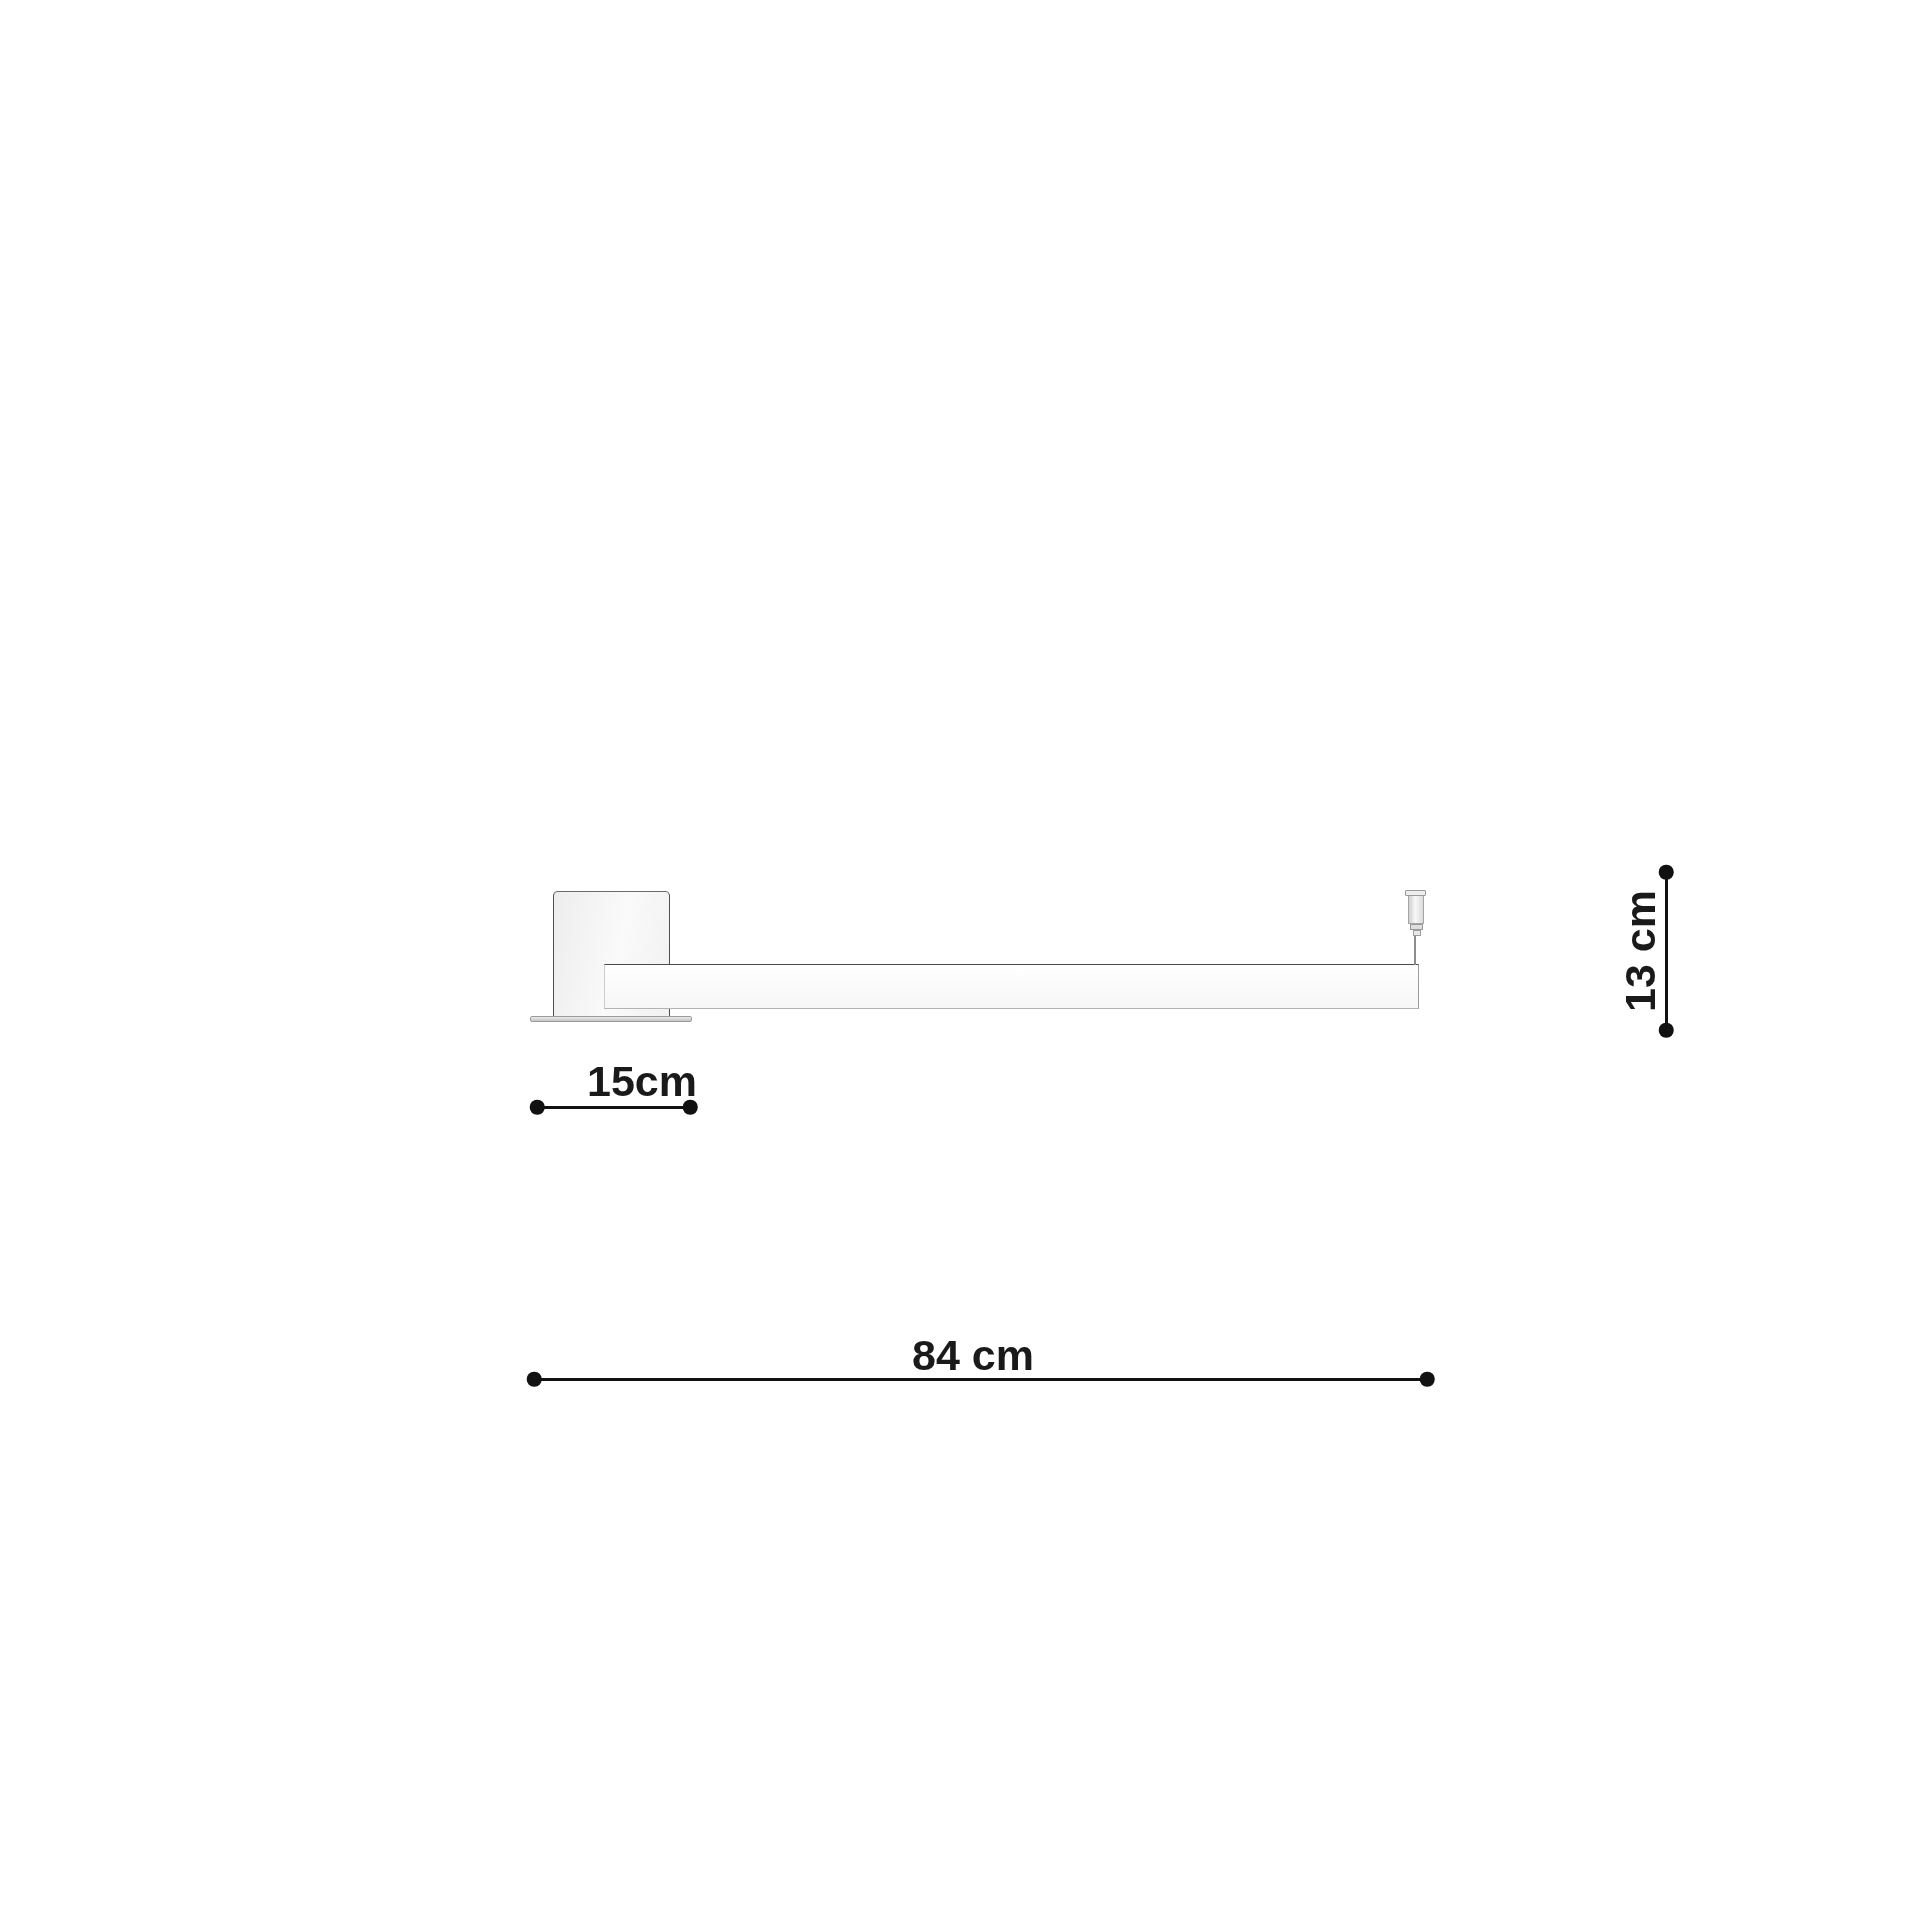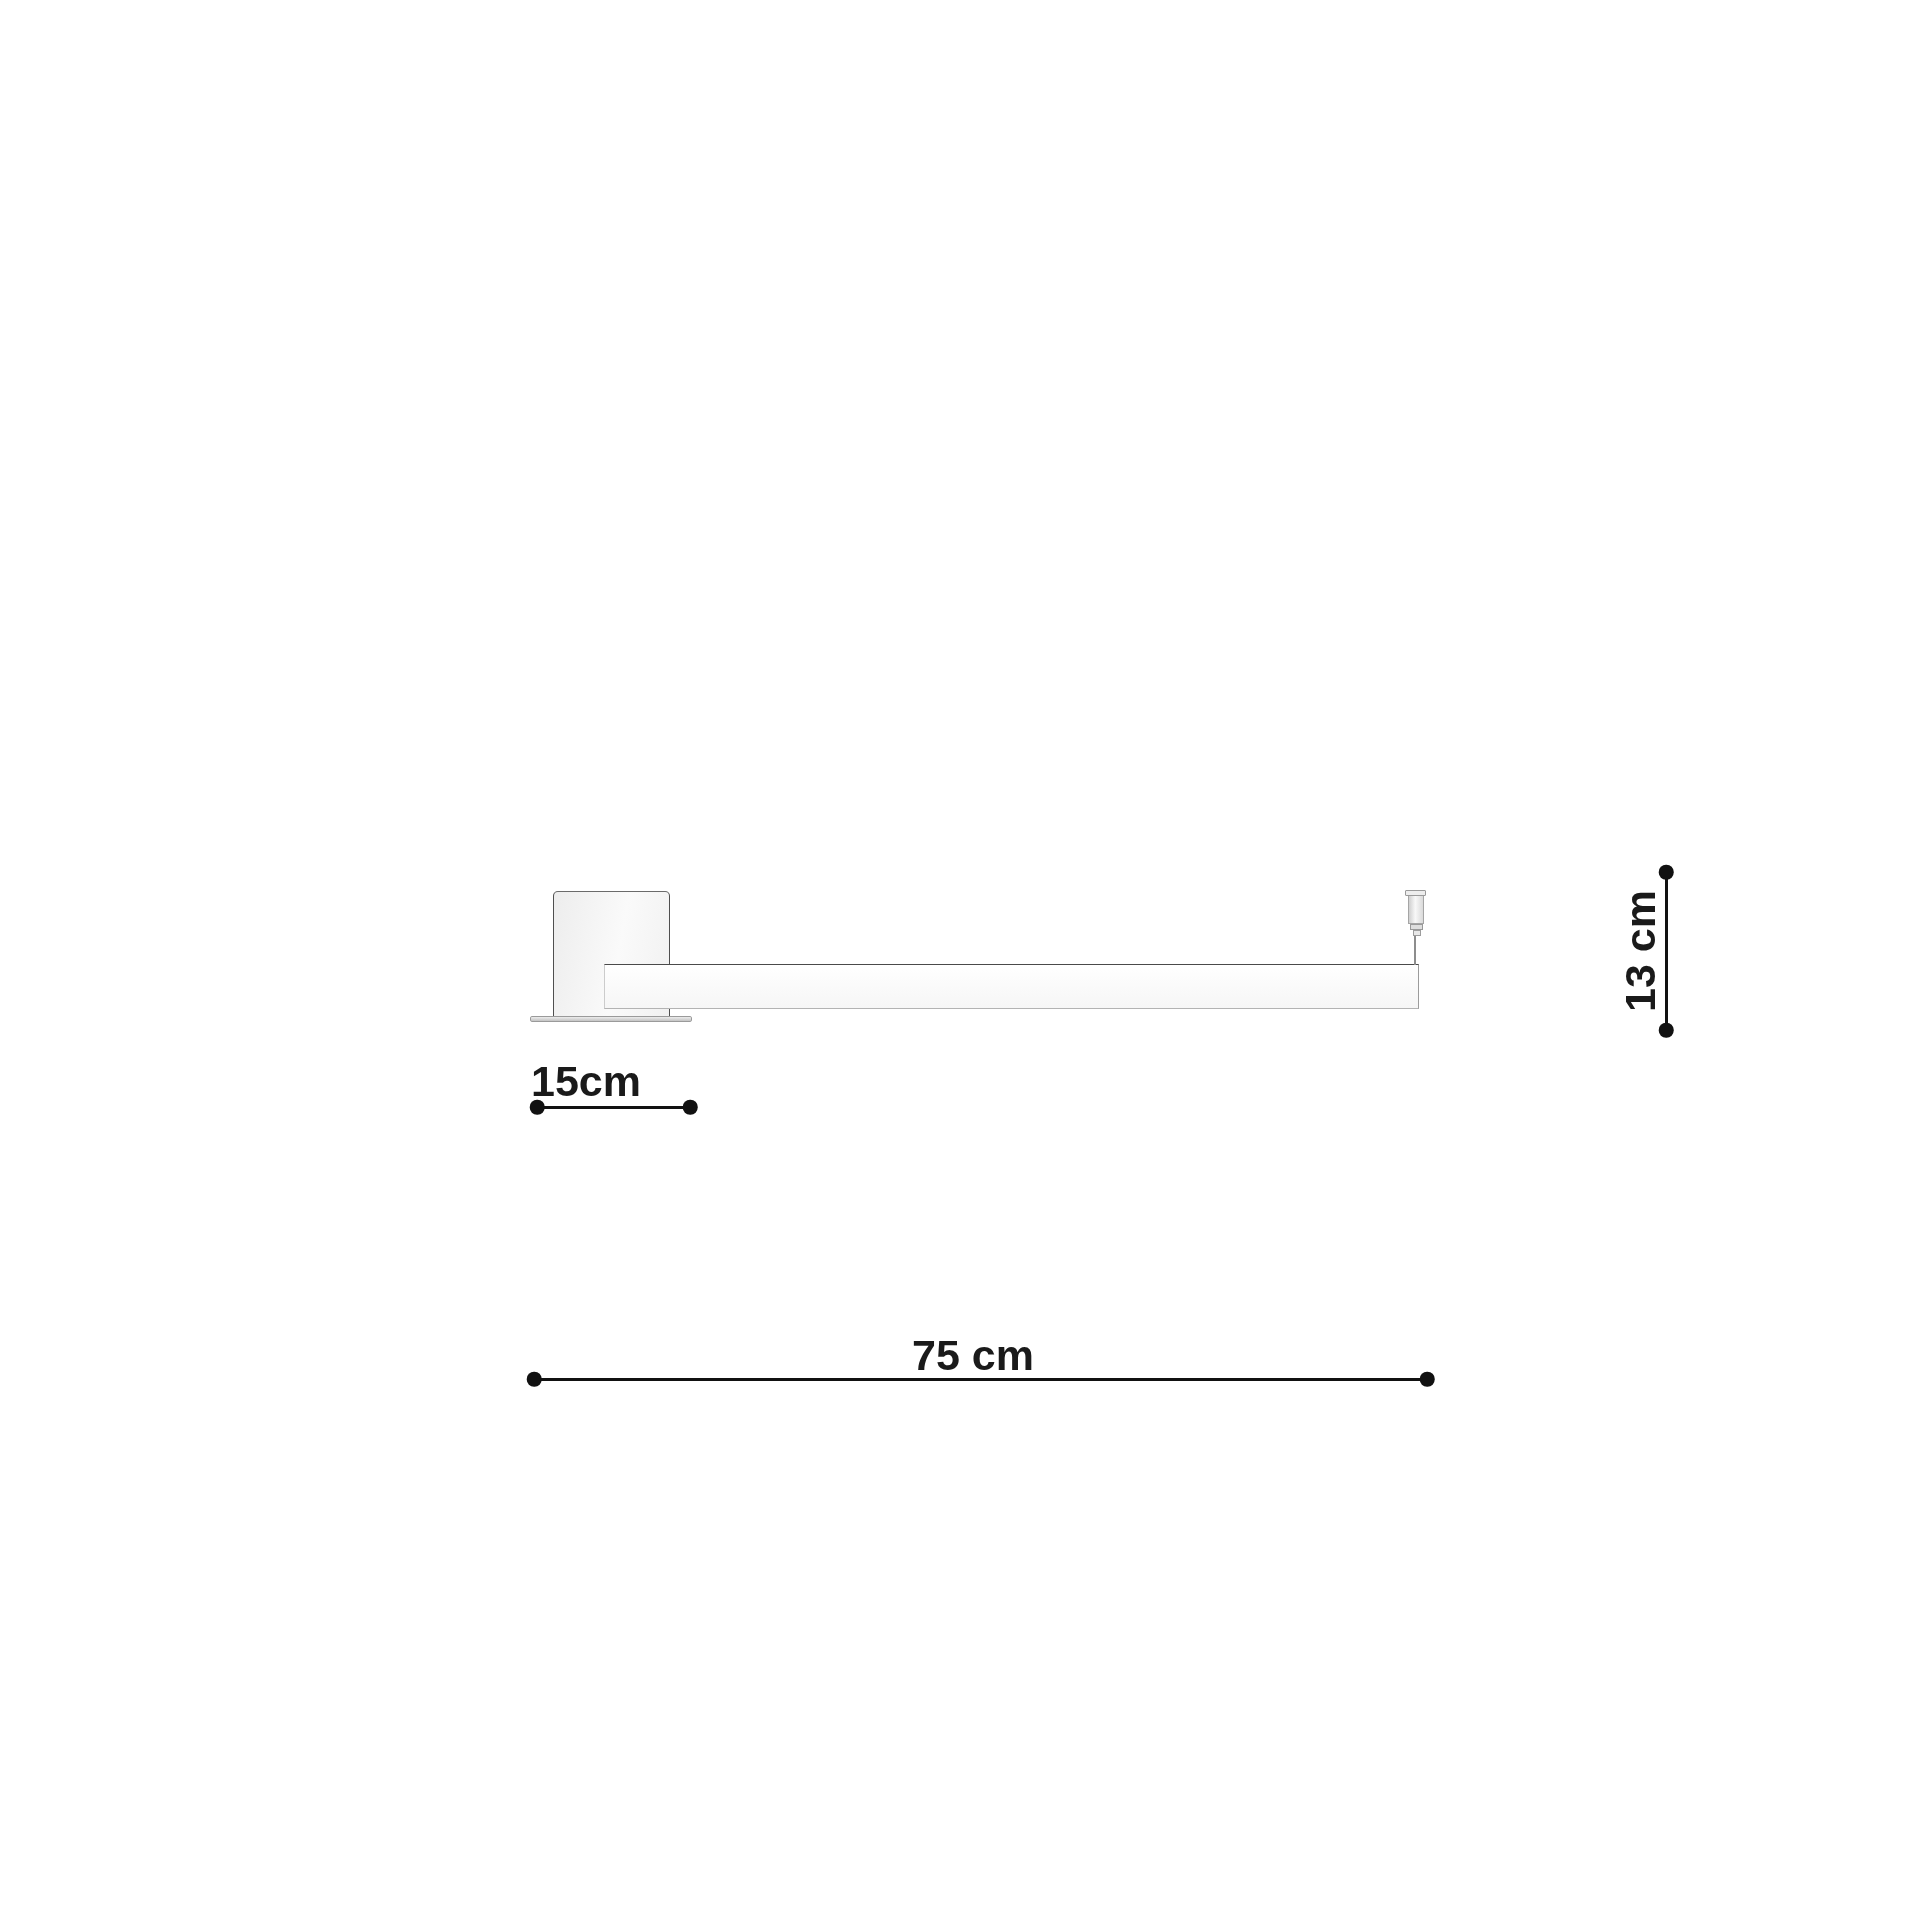--- a/index.html
+++ b/index.html
@@ -108,21 +108,21 @@
   }
   .dim-label {
     position: absolute;
     color: #1a1a1a;
     font-size: 43px;
     font-weight: 600;
     line-height: 1;
     white-space: nowrap;
   }
   .dim-label-15 {
-    left: 586px; top: 1060px;
+    left: 642px; top: 1060px;
     transform: translateX(-50%);
   }
   .dim-label-84 {
     left: 973px; top: 1334px;
     transform: translateX(-50%);
   }
   .dim-label-13 {
     left: 1640px; top: 951px;
     transform: translate(-50%, -50%) rotate(-90deg);
   }
@@ -139,21 +139,21 @@
   <div class="gripper-body"></div>
   <div class="gripper-collar"></div>
   <div class="gripper-nub"></div>
   <div class="wire"></div>
 
   <div class="dim-label dim-label-15">15cm</div>
   <div class="dim-line-h" style="left:537px; top:1106px; width:154px;"></div>
   <div class="dot" style="left:537px; top:1107px;"></div>
   <div class="dot" style="left:690px; top:1107px;"></div>
 
-  <div class="dim-label dim-label-84">75 cm</div>
+  <div class="dim-label dim-label-84">84 cm</div>
   <div class="dim-line-h" style="left:534px; top:1378px; width:894px;"></div>
   <div class="dot" style="left:534px; top:1379px;"></div>
   <div class="dot" style="left:1427px; top:1379px;"></div>
 
   <div class="dim-label dim-label-13">13 cm</div>
   <div class="dim-line-v" style="left:1665px; top:872px; height:158px;"></div>
   <div class="dot" style="left:1666px; top:872px;"></div>
   <div class="dot" style="left:1666px; top:1030px;"></div>
 
 </div>

